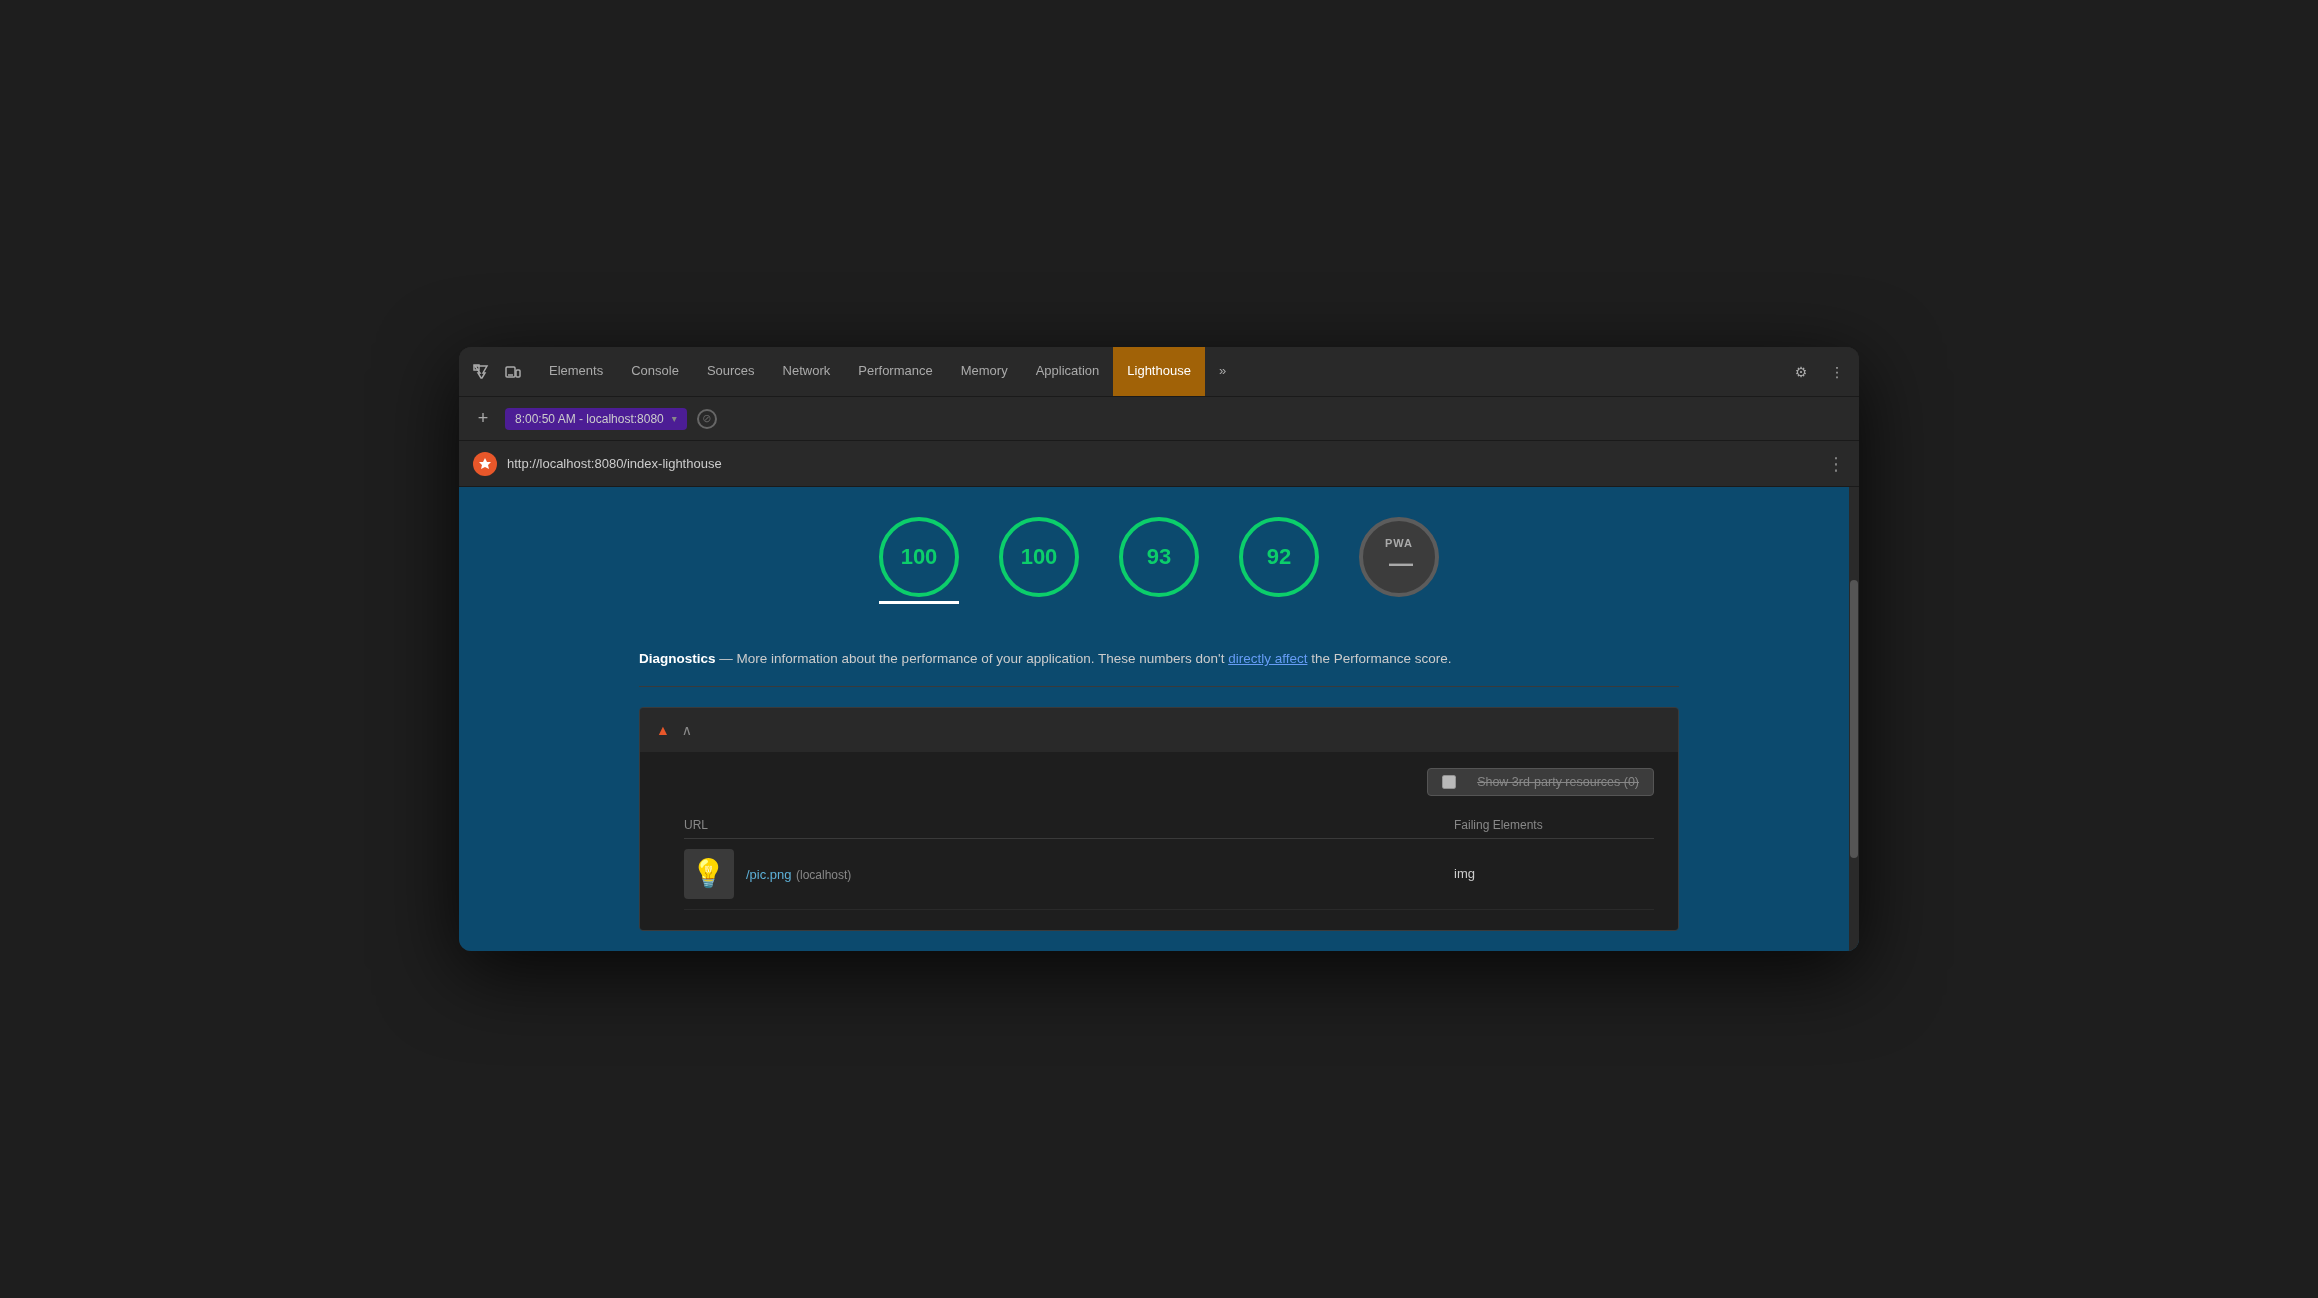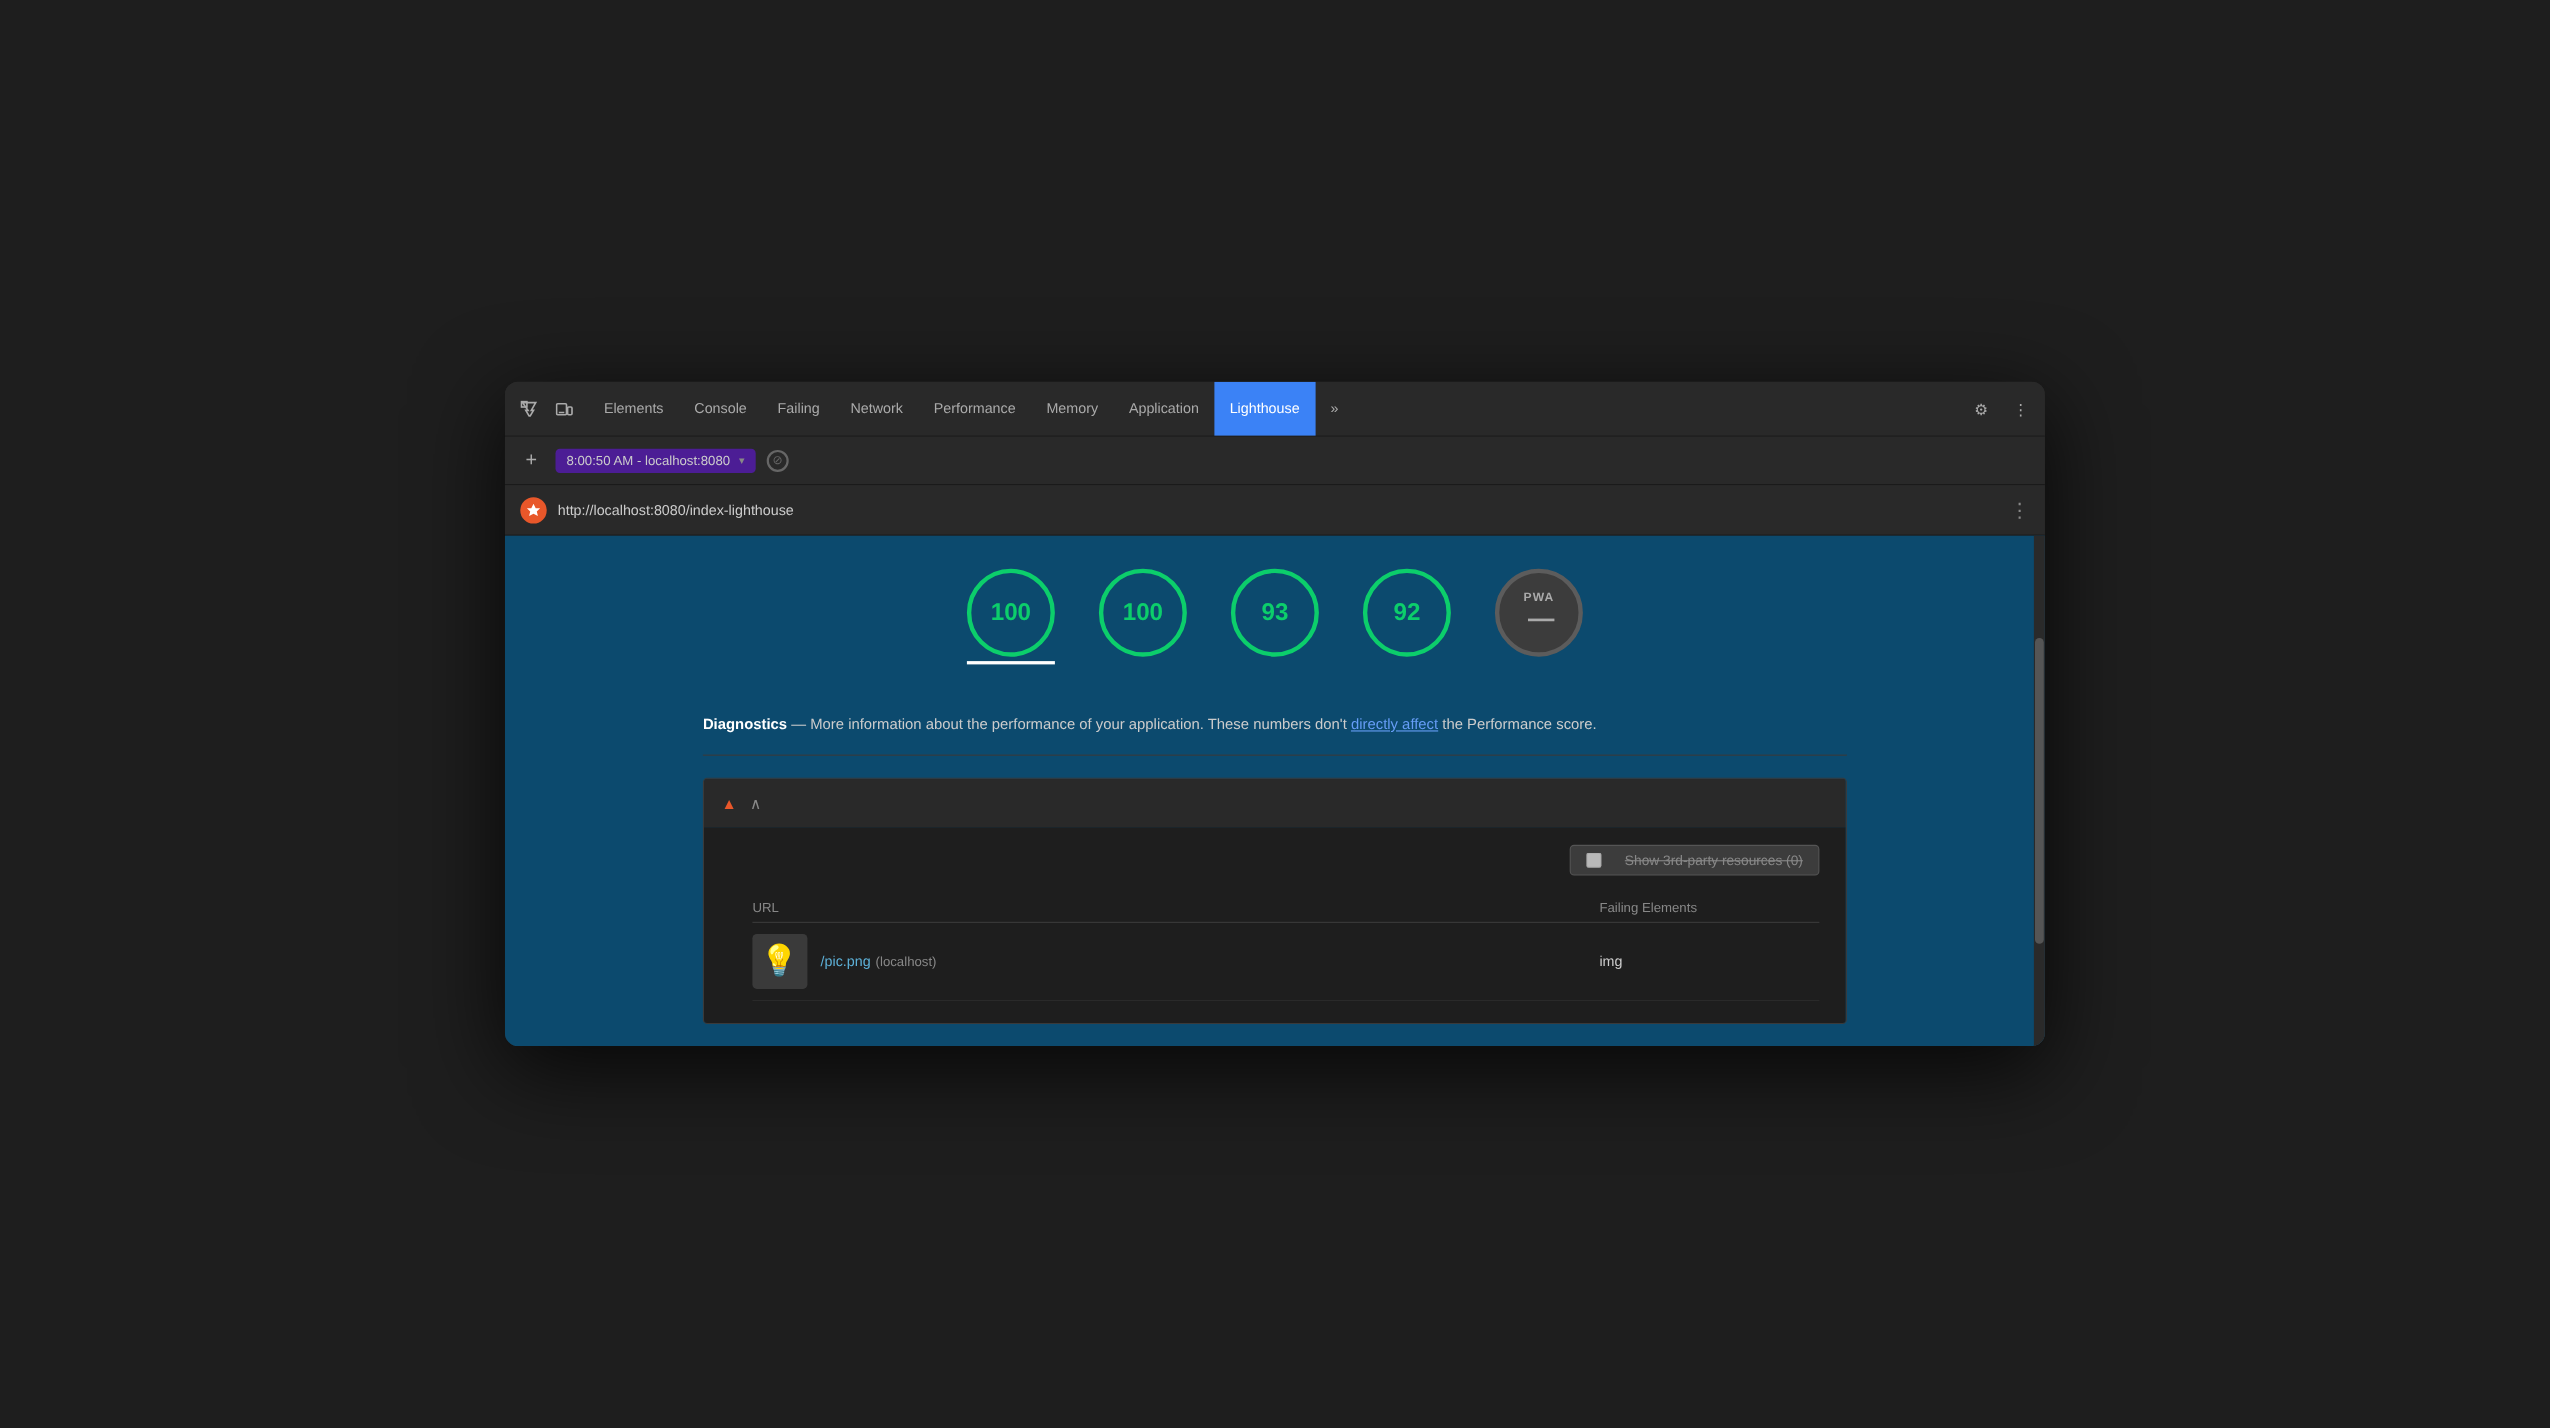--- a/index.html
+++ b/index.html
@@ -84,21 +84,21 @@
       align-items: center;
       padding: 0 14px;
       color: #aaa;
       font-size: 13px;
       cursor: pointer;
       white-space: nowrap;
       border-bottom: 2px solid transparent;
     }
     .tab.active {
       color: #fff;
-      background: #3b82f6;
+      background: #a16207;
       border-bottom: 2px solid transparent;
     }
     .tab-bar-right {
       display: flex;
       align-items: center;
       gap: 8px;
       margin-left: 8px;
     }
     .tab-bar-icon {
       width: 28px;
@@ -417,21 +417,21 @@
     </div>
 
     <div class="tabs">
       <div class="tab">
         <span>Elements</span>
       </div>
       <div class="tab">
         <span>Console</span>
       </div>
       <div class="tab">
-        <span>Failing</span>
+        <span>Sources</span>
       </div>
       <div class="tab">
         <span>Network</span>
       </div>
       <div class="tab">
         <span>Performance</span>
       </div>
       <div class="tab">
         <span>Memory</span>
       </div>

